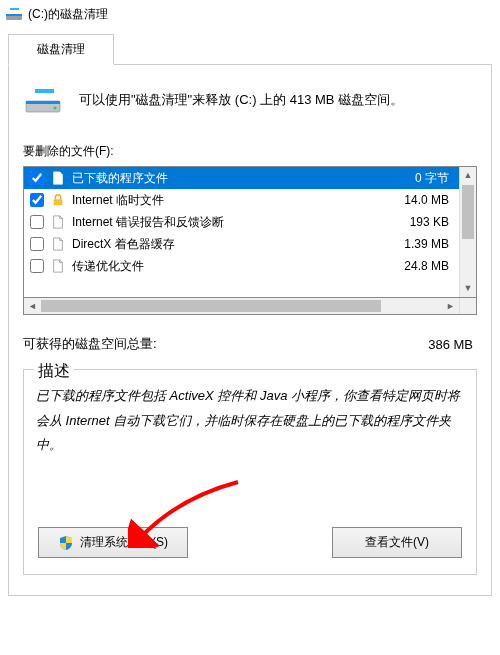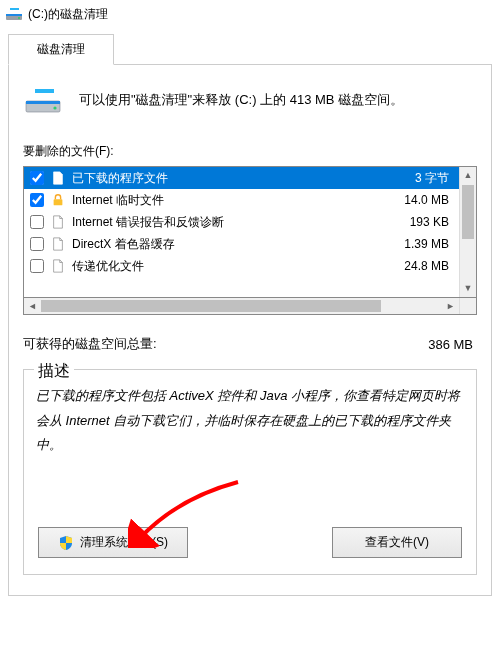--- a/index.html
+++ b/index.html
@@ -228,21 +228,21 @@
         <div class="listbox" id="listbox">
             <div class="li selected">
               <input type="checkbox" checked="" style="">
               <span class="file-icon-slot">
                 <svg viewBox="0 0 16 16" width="14" height="14">
                   <path d="M3 1 h7 l3 3 v11 H3 Z" fill="#fff" stroke="#fff" stroke-width="0.8"></path>
                   <path d="M10 1 v3 h3" fill="none" stroke="#fff" stroke-width="0.8"></path>
                 </svg>
               </span>
               <span class="li-label">已下载的程序文件</span>
-              <span class="li-size">3 字节</span>
+              <span class="li-size">0 字节</span>
             </div>
             <div class="li">
               <input type="checkbox" checked="" style="">
               <span class="file-icon-slot">
                 <svg viewBox="0 0 16 16" width="14" height="14">
                   <rect x="3" y="7" width="10" height="7" rx="1" fill="#fbc02d"></rect>
                   <path d="M5 7 V5 a3 3 0 0 1 6 0 V7" fill="none" stroke="#f9a825" stroke-width="1.6"></path>
                 </svg>
               </span>
               <span class="li-label">Internet 临时文件</span>

